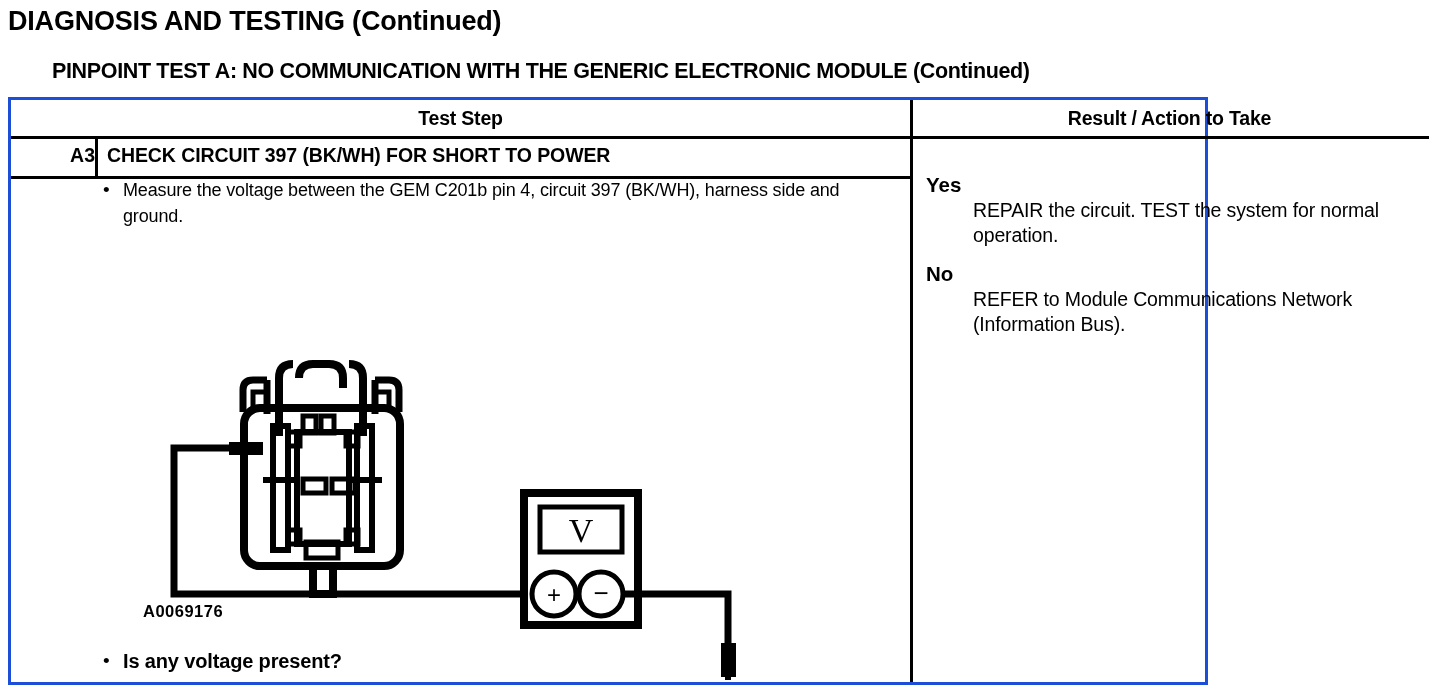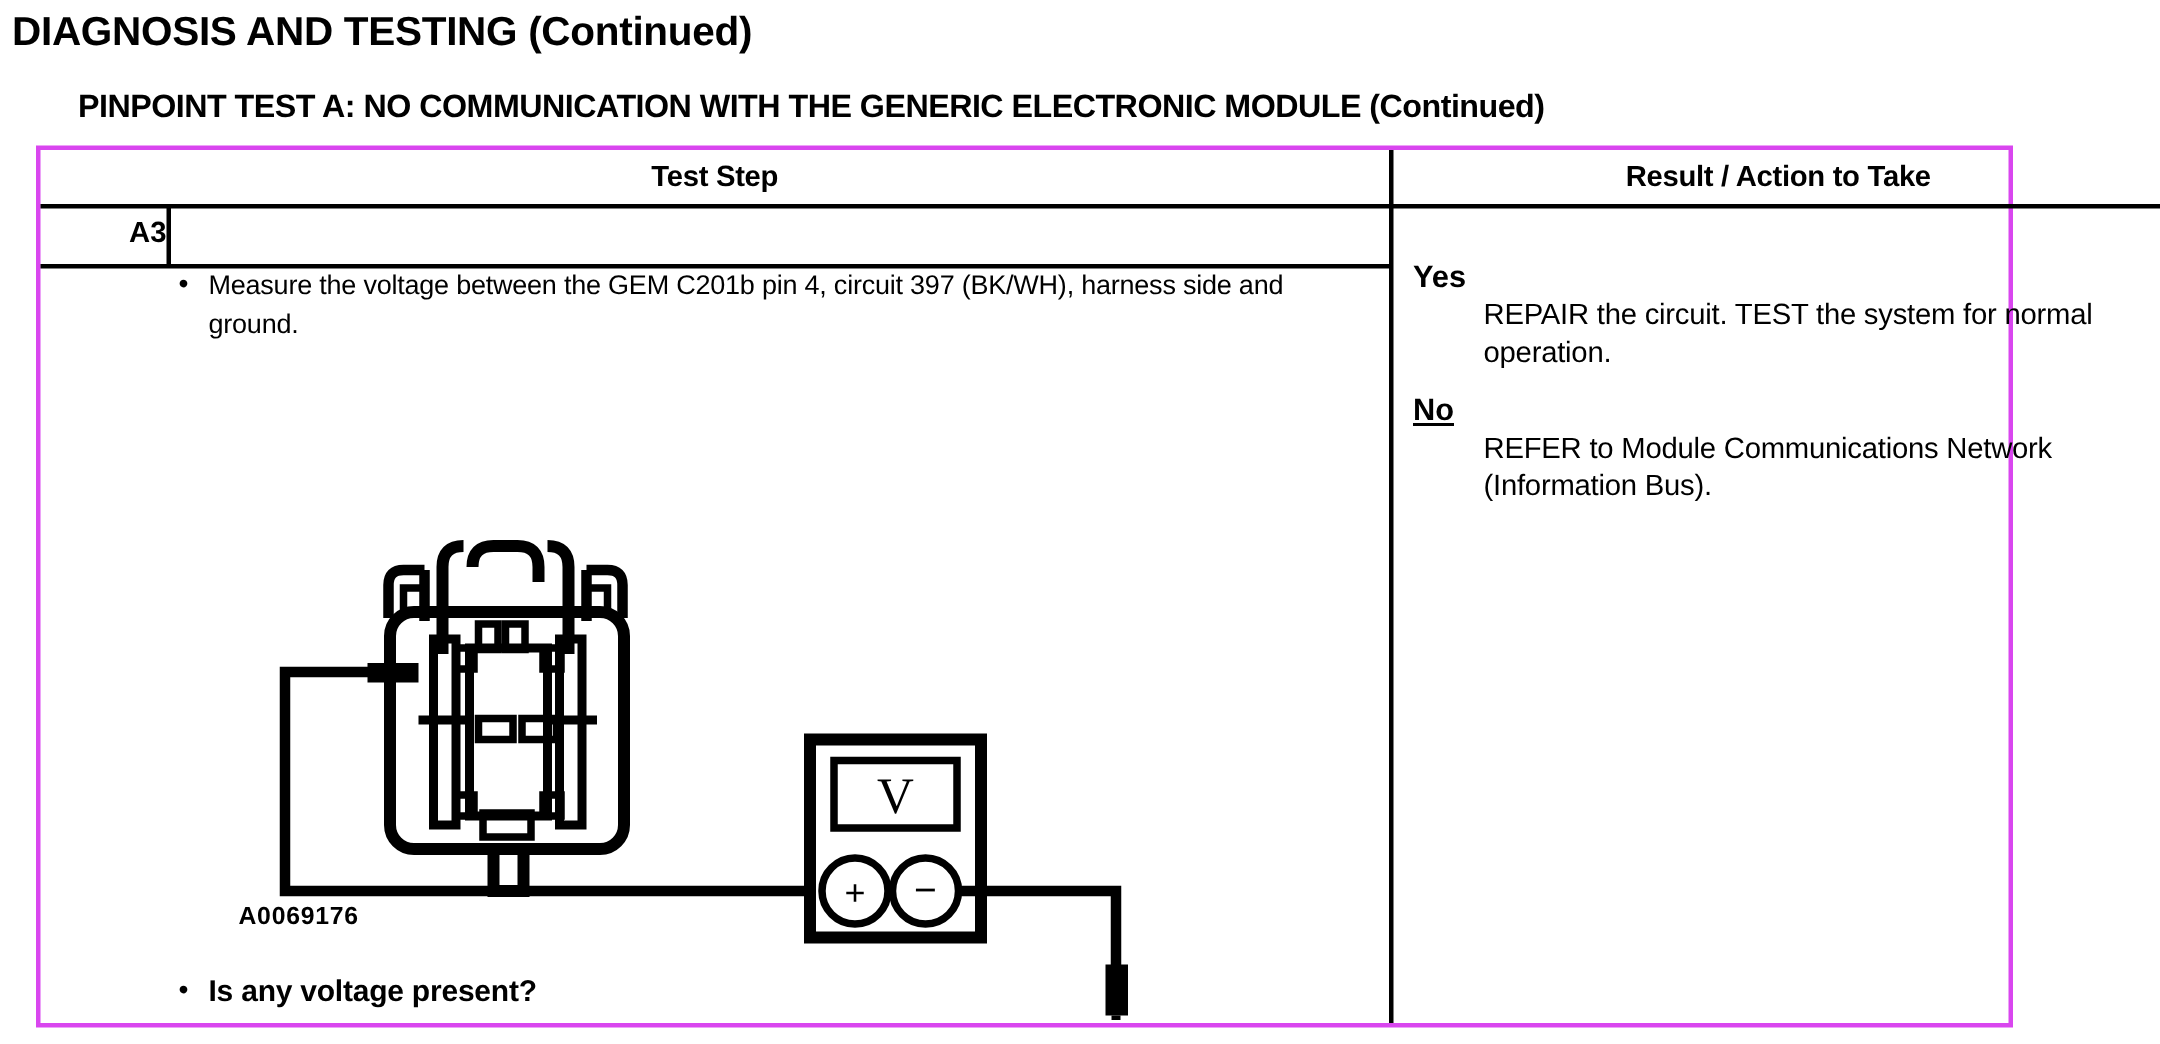--- a/index.html
+++ b/index.html
@@ -32,26 +32,26 @@
     top: 59px;
     font-size: 21.5px;
     font-weight: bold;
     letter-spacing: -0.35px;
     white-space: nowrap;
   }
 
   
   #test-table {
     position: absolute;
-    left: 24px;
+    left: 8px;
     top: 97px;
-    width: 1318px;
+    width: 1200px;
     height: 588px;
     box-sizing: border-box;
-    border: 3px solid #d946ef;
+    border: 3px solid #1d4ed8;
   }
 
   .hline {
     position: absolute;
     background: #000;
     height: 3px;
   }
   .vline {
     position: absolute;
     background: #000;
@@ -138,21 +138,21 @@
     font-size: 20.5px;
     font-weight: bold;
     line-height: 26px;
   }
   .result-text {
     font-size: 19.5px;
     line-height: 25px;
     letter-spacing: -0.15px;
     margin-left: 47px;
   }
-  #result-no-label { margin-top: 13px; text-decoration: underline; }
+  #result-no-label { margin-top: 13px; }
 
   
   #diagram {
     position: absolute;
     left: 0;
     top: 80px;
     width: 899px;
     height: 500px;
   }
   #diagram svg { display: block; }
@@ -170,20 +170,21 @@
   <div class="hline" id="a3-rule"></div>
   <div class="vline" id="col-divider"></div>
   <div class="vline" id="a3-divider"></div>
 
   <div class="cell-head" id="test-step-header">Test Step</div>
 
   <div class="cell-head" id="result-header">Result / Action to Take</div>
 
   <div id="a3-code">A3</div>
 
+  <div id="a3-title">CHECK CIRCUIT 397 (BK/WH) FOR SHORT TO POWER</div>
 
   <div class="bullet-row" id="measure-instruction">
     <span class="bullet-dot">•</span>
     <span class="bullet-text">Measure the voltage between the GEM C201b pin 4, circuit 397 (BK/WH), harness side and ground.</span>
   </div>
 
   <div id="diagram">
     <svg width="899" height="500" viewBox="0 0 899 500" xmlns="http://www.w3.org/2000/svg">
 
       <g stroke="#000" stroke-width="7" fill="none" stroke-linecap="butt">

